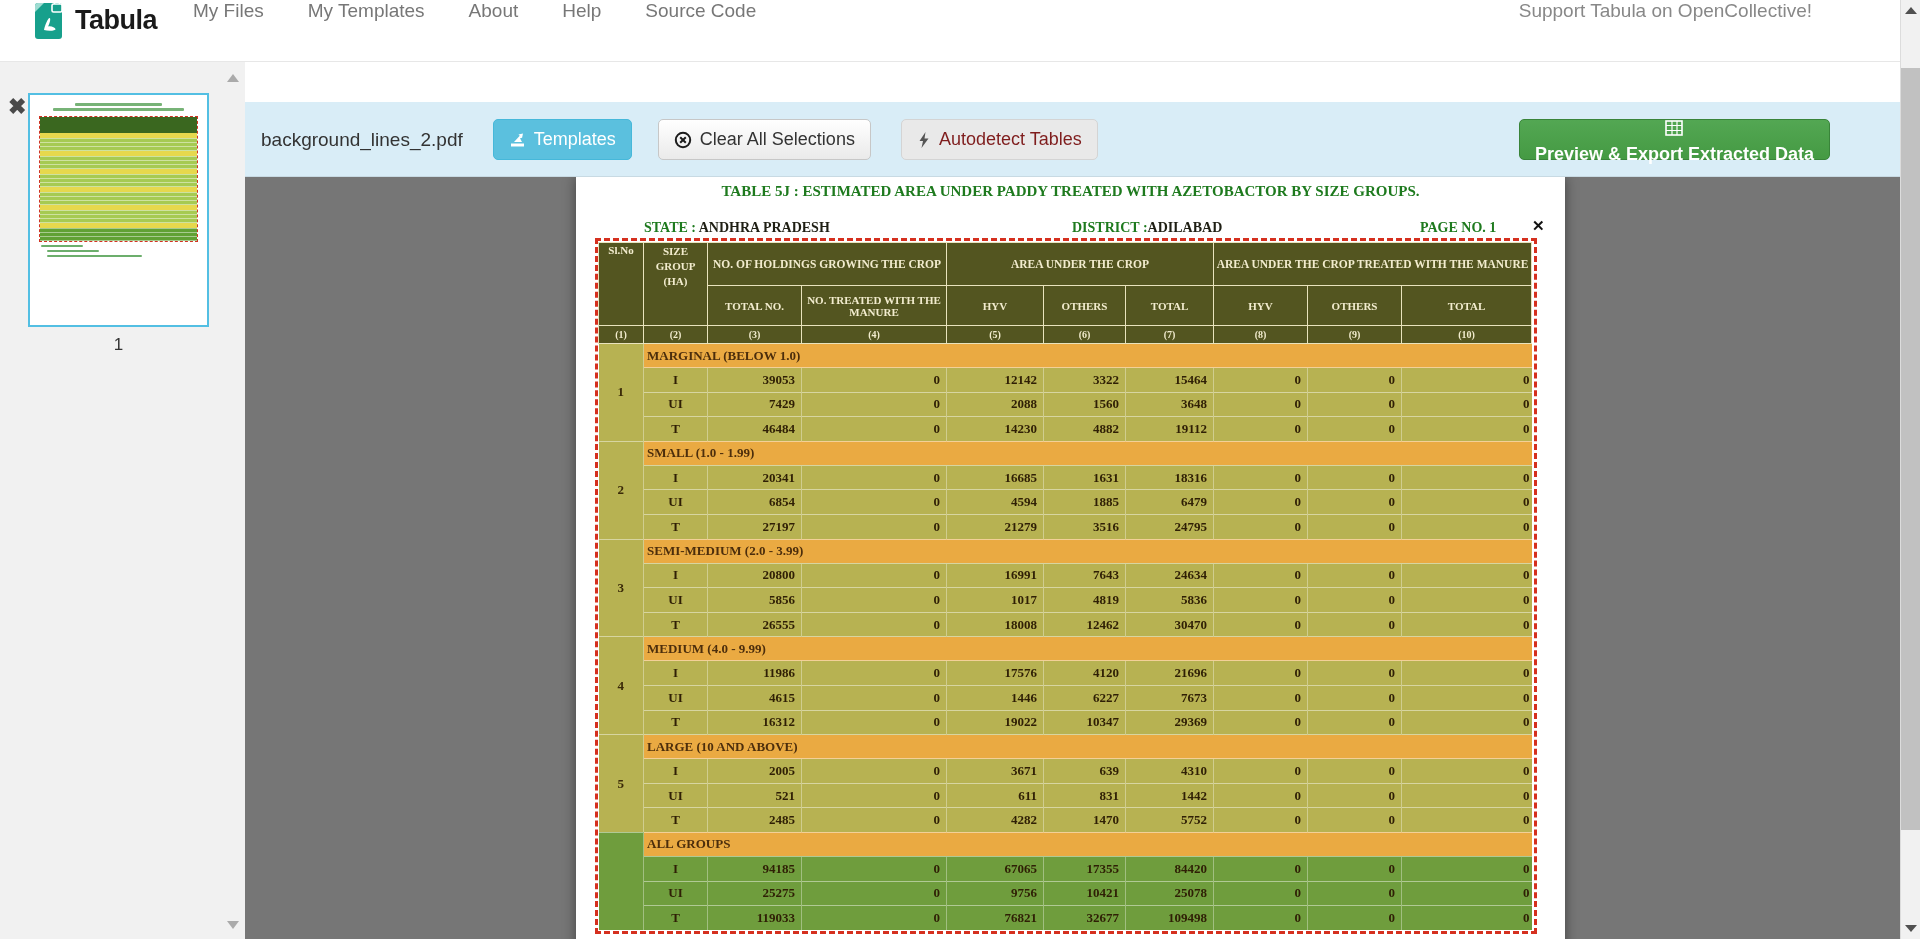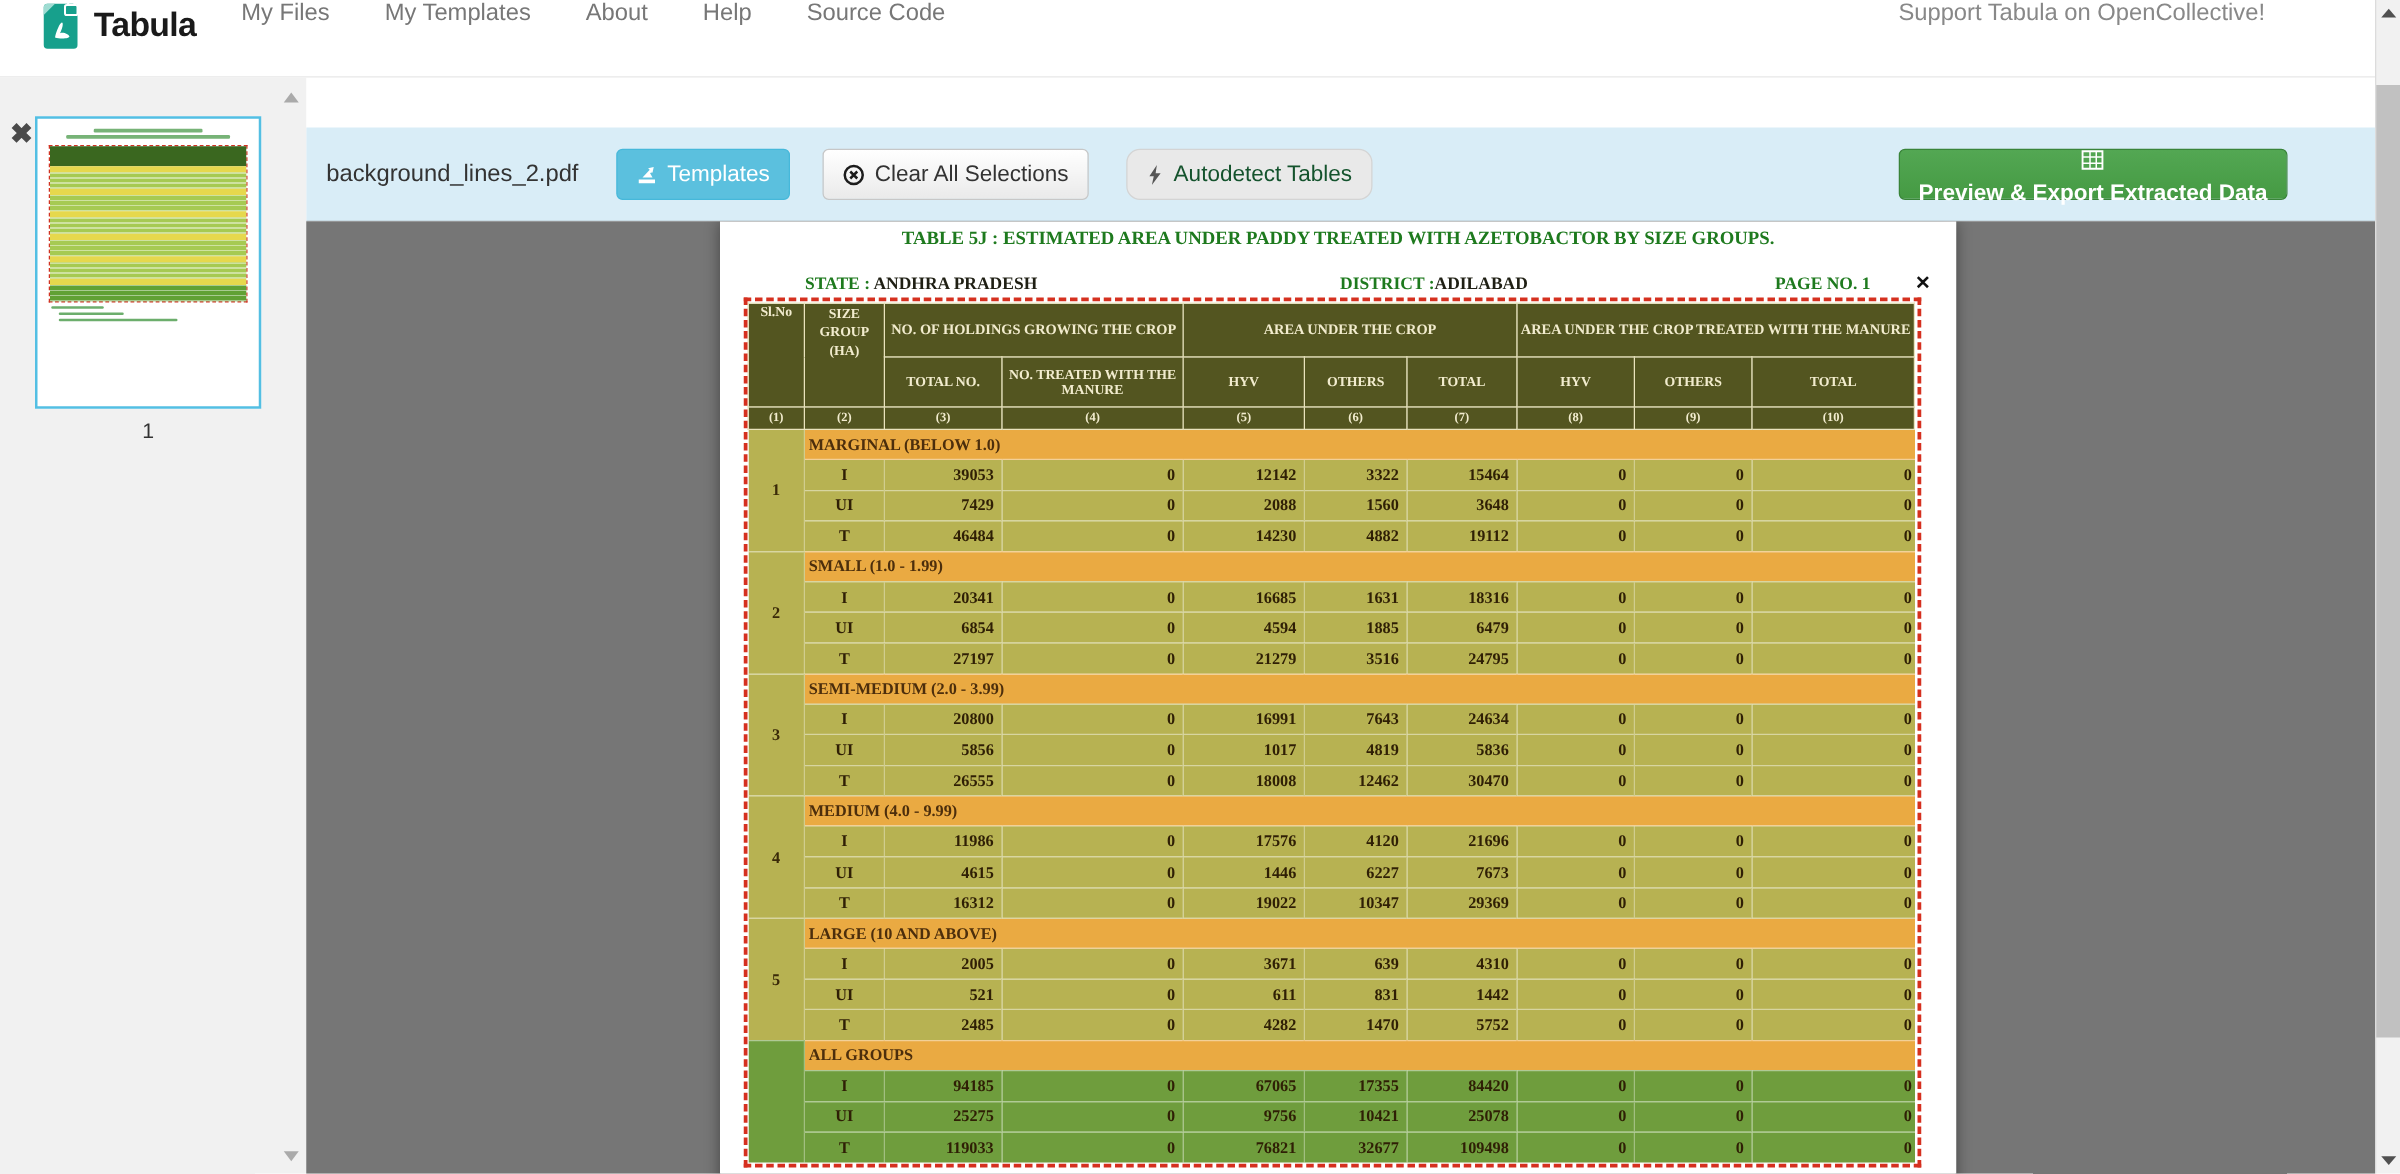--- a/index.html
+++ b/index.html
@@ -43,21 +43,21 @@
 
   
   .main { flex:1; display:flex; flex-direction:column; min-width:0; }
   .toolbar { height:75px; background:#d9edf7; display:flex; align-items:center;
              padding:0 70px 0 16px; flex:0 0 75px; box-shadow:inset 0 -1px 0 rgba(0,0,0,.08);margin-top:40px; }
   .filename { font-size:19px; color:#333; margin-right:30px; }
   .btn { display:inline-flex; align-items:center; gap:8px; height:41px; padding:0 15px;
          border-radius:5px; font-size:18px; cursor:pointer; border:1px solid transparent; }
   .btn-templates { background:#5bc0de; border-color:#46b8da; color:#fff; margin-right:26px; }
   .btn-clear { background:linear-gradient(#ffffff,#eaeaea); border-color:#c7c7c7; color:#333; margin-right:30px; }
-  .btn-auto { background:#e9e9e9; border-color:#d4d4d4; color:#14532d; cursor:default;border-radius:11px; }
+  .btn-auto { background:#e9e9e9; border-color:#d4d4d4; color:#7f1d1d; cursor:default; }
   .btn-export { margin-left:auto; background:linear-gradient(#53a753,#459a43); border-color:#398439;
                 color:#fff; font-weight:bold;flex-direction:column; }
 
   
   .pdf-area { flex:1; background:#767676; position:relative; overflow:hidden; min-height:0; }
   .pdf-page { position:absolute; left:331px; top:0; width:989px; height:912px; background:#fff;
               box-shadow:0 0 12px rgba(0,0,0,.45); font-family:"Liberation Serif", serif; }
   .doc-title { position:absolute; top:6px; left:0; width:100%; text-align:center;
                font-size:15px; font-weight:bold; color:#1e7a1e; }
   .doc-meta { position:absolute; top:43px; left:0; width:100%; font-size:14px; font-weight:bold; }

